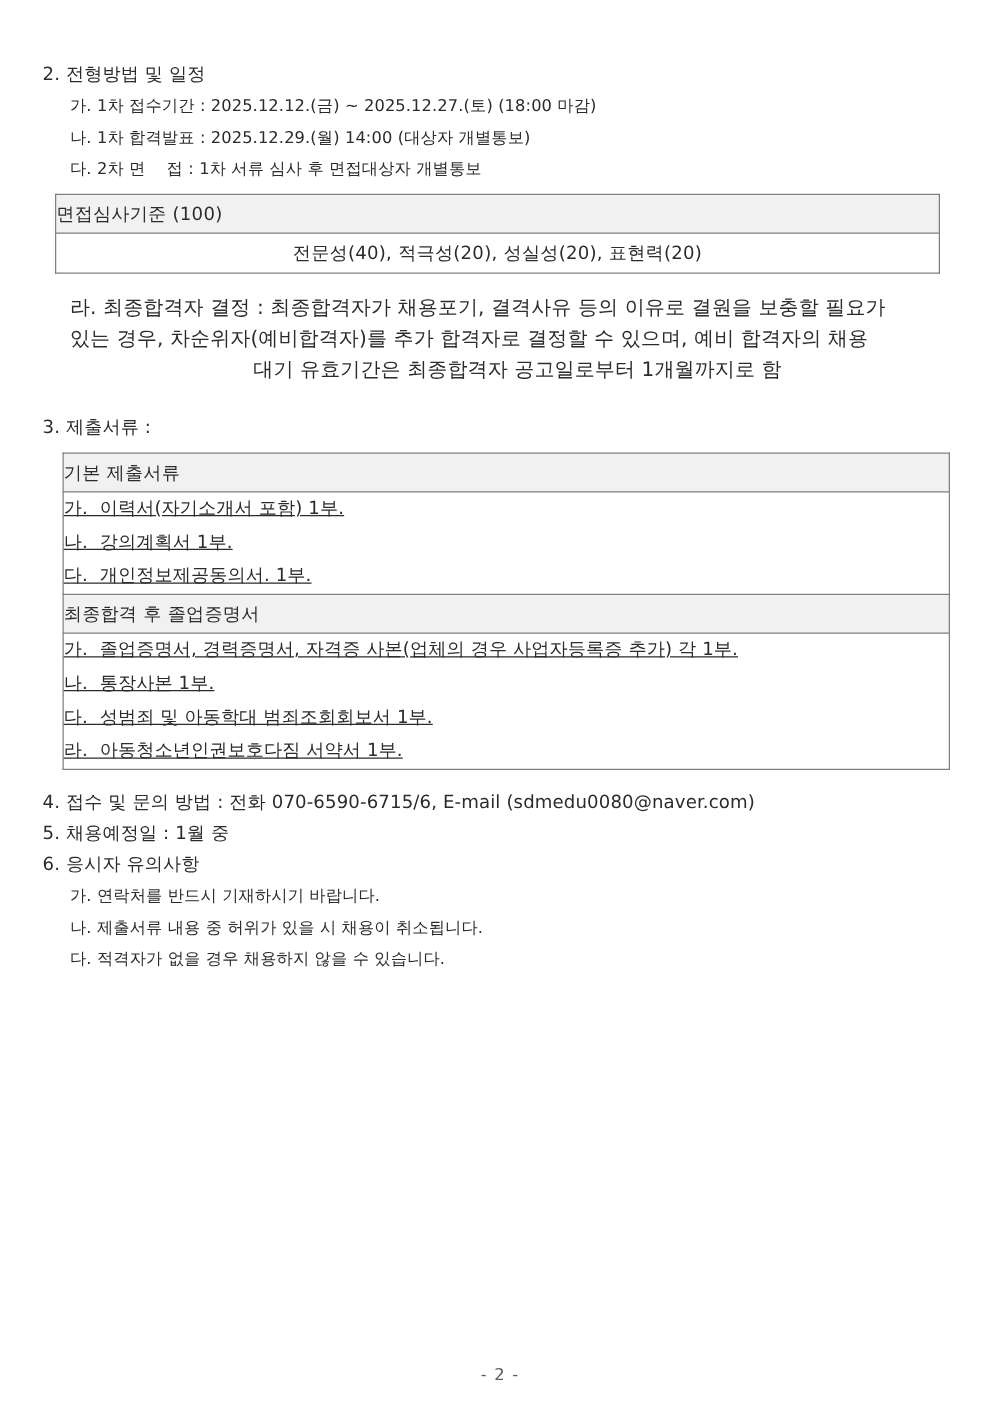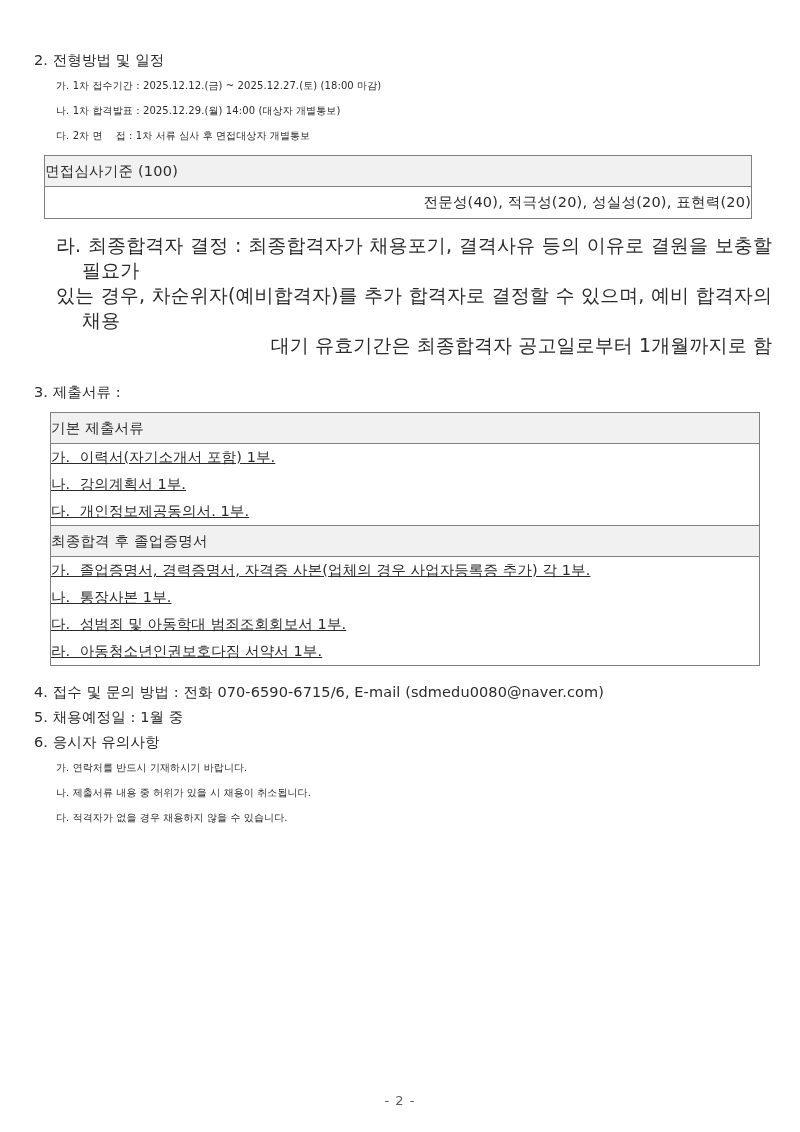--- a/index.html
+++ b/index.html
@@ -25,43 +25,43 @@
 
   
   .lvl1 {
     font-size: 14.5px;
     line-height: 25px;
     margin: 0;
     letter-spacing: .1px;
     white-space: pre;
   }
   .lvl2 {
-    font-size: 10px;
+    font-size: 13px;
     line-height: 25px;
     margin: 0 0 0 22px;
     letter-spacing: .1px;
     white-space: pre;
   }
   .lvl2-wrap {
-    font-size: 19px;
+    font-size: 16px;
     line-height: 25px;
     margin: 0 0 0 22px;
     letter-spacing: .1px;
     text-align: justify;
     text-justify: inter-character;
     width: 716px;
     box-sizing: border-box;
   }
   .lvl2-wrap .hang {
     display: block;
     padding-left: 26px;
     text-indent: -26px;
   }
   .lvl2-wrap .hang.last {
-    text-align: right;
+    text-align: center;
   }
 
   .gap-sm { height: 7px; }
   .gap-md { height: 14px; }
   .gap-lg { height: 22px; }
 
   
   .doc-table {
     border-collapse: collapse;
     table-layout: fixed;
@@ -75,21 +75,21 @@
   .th-cell {
     background: #f1f1f1;
     text-align: left;
     font-size: 14.5px;
     height: 30px;
     letter-spacing: .2px;
     white-space: pre;
   }
   .td-center {
     background: #ffffff;
-    text-align: right;
+    text-align: center;
     font-size: 14.5px;
     height: 31px;
     letter-spacing: .2px;
     white-space: pre;
   }
   .td-list {
     background: #ffffff;
     padding: 11px 0 13px 16px;
   }
   .td-list .li {

